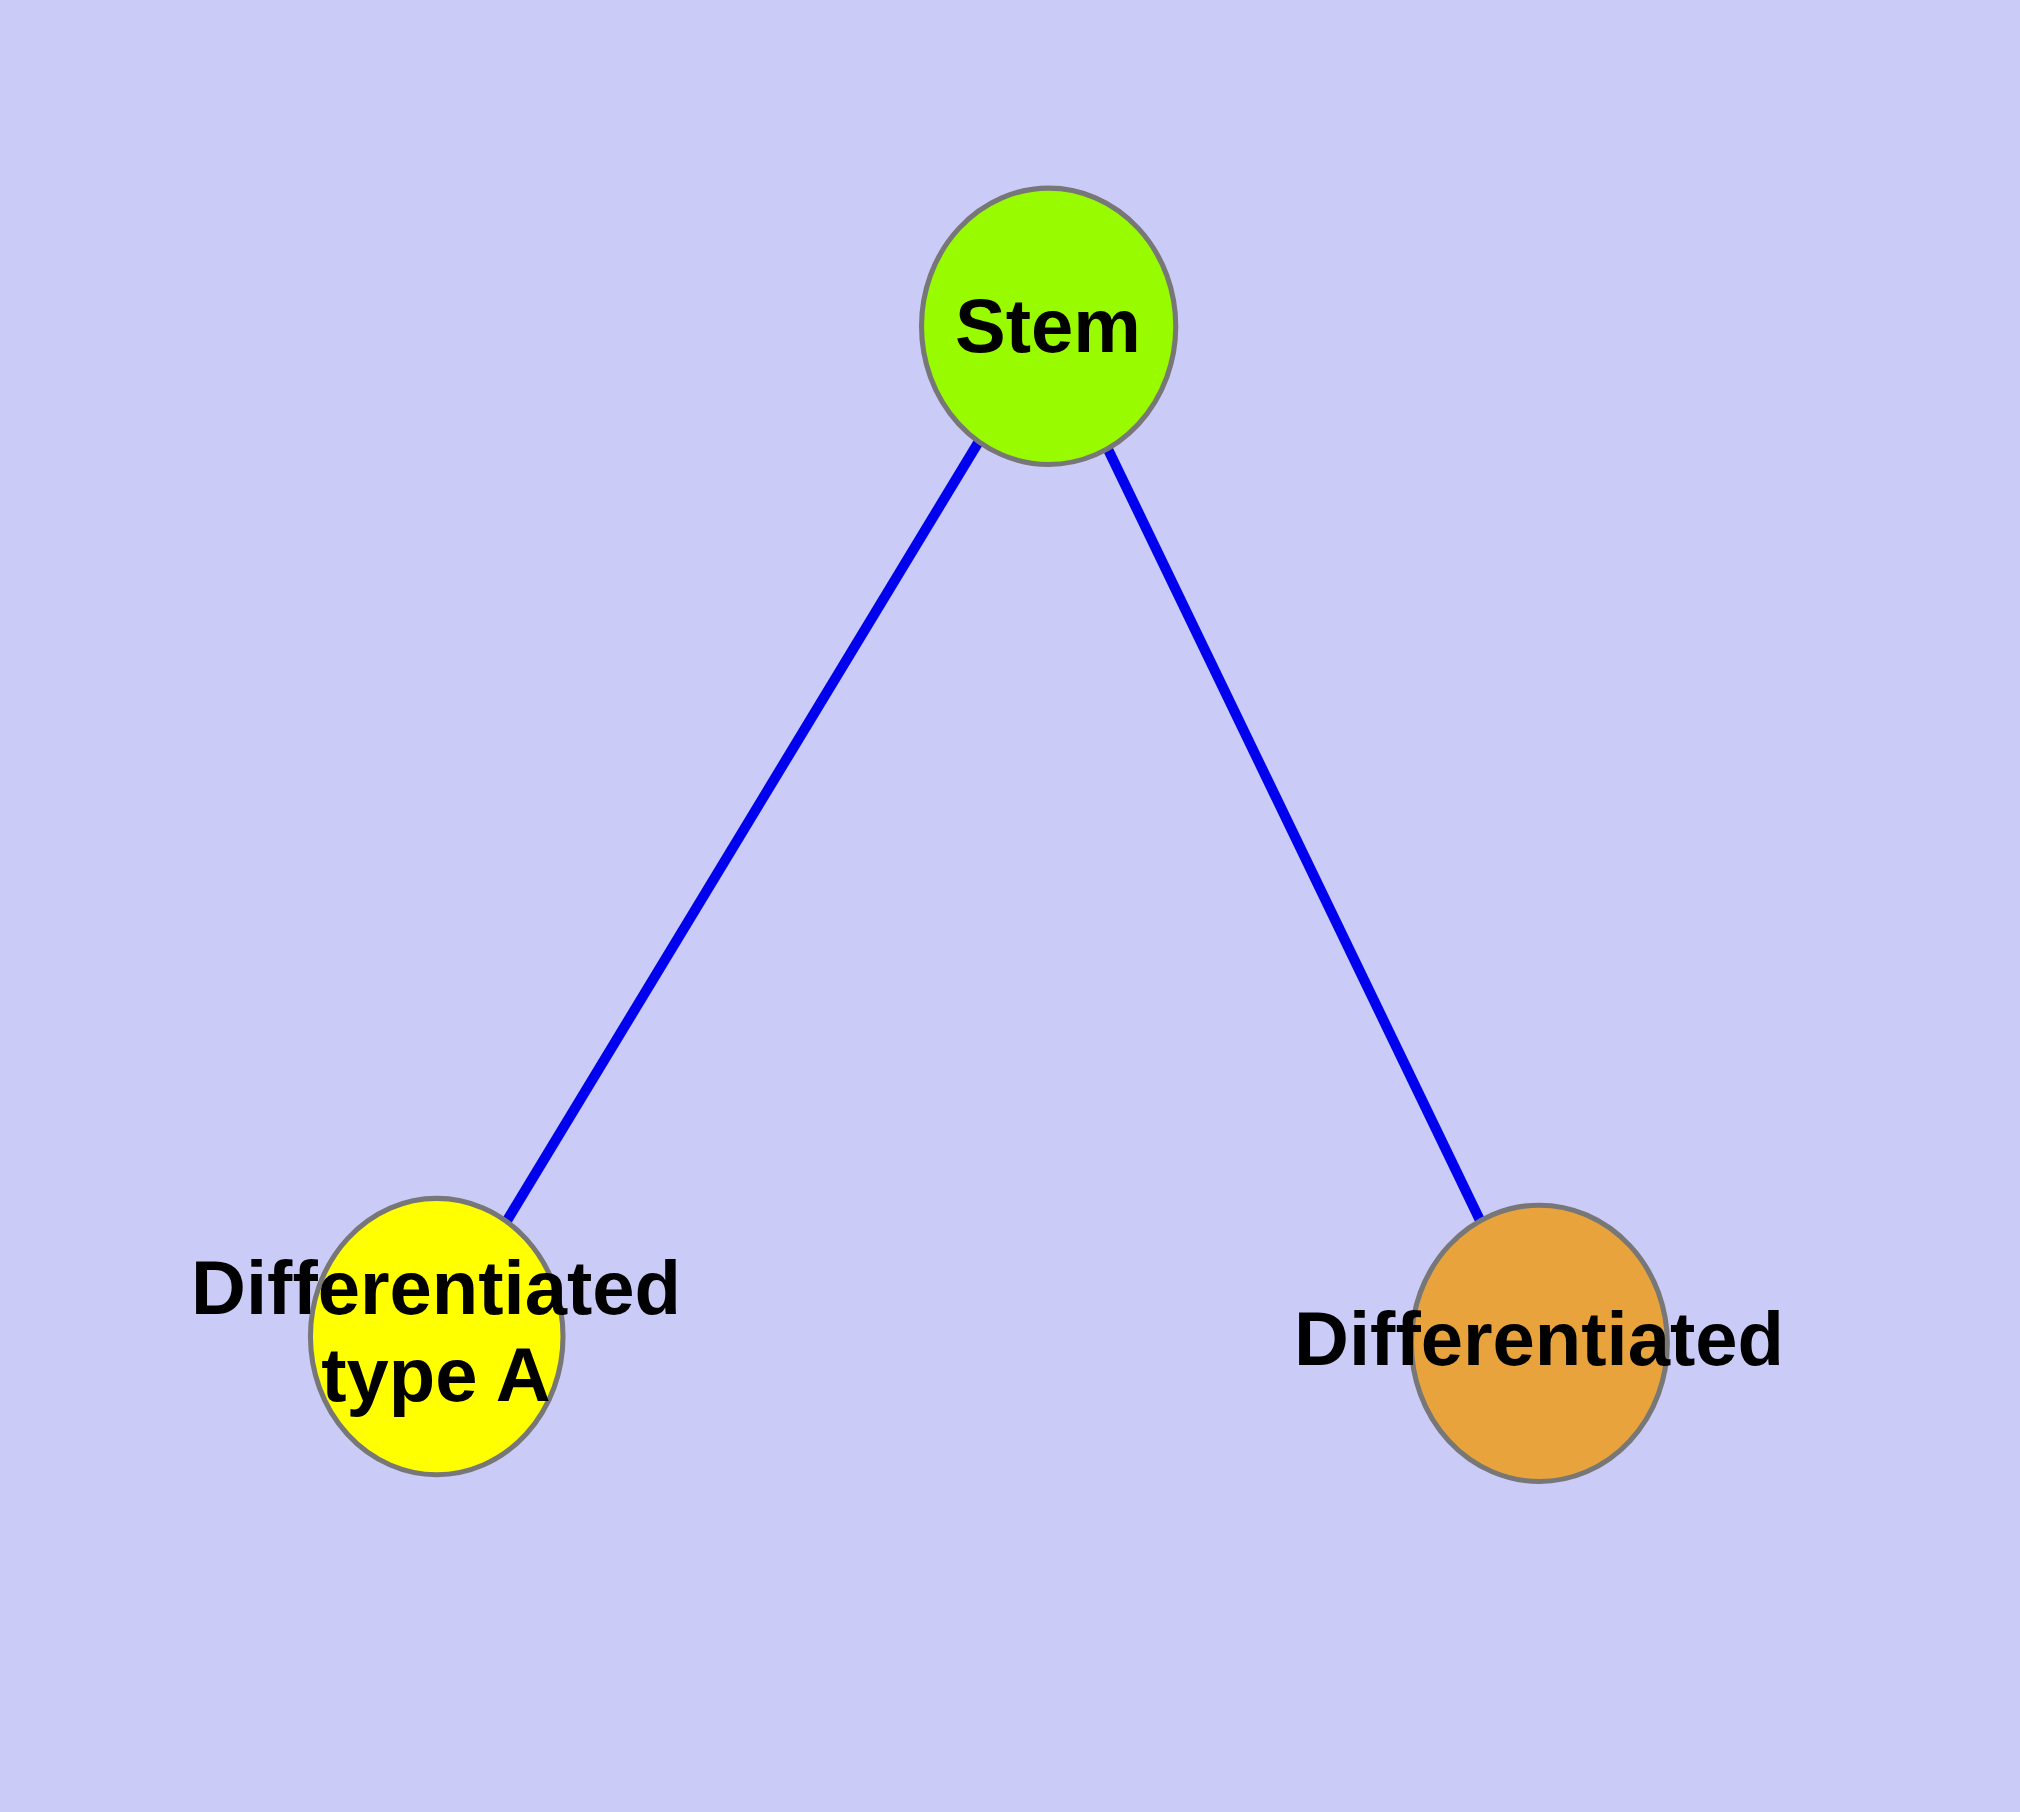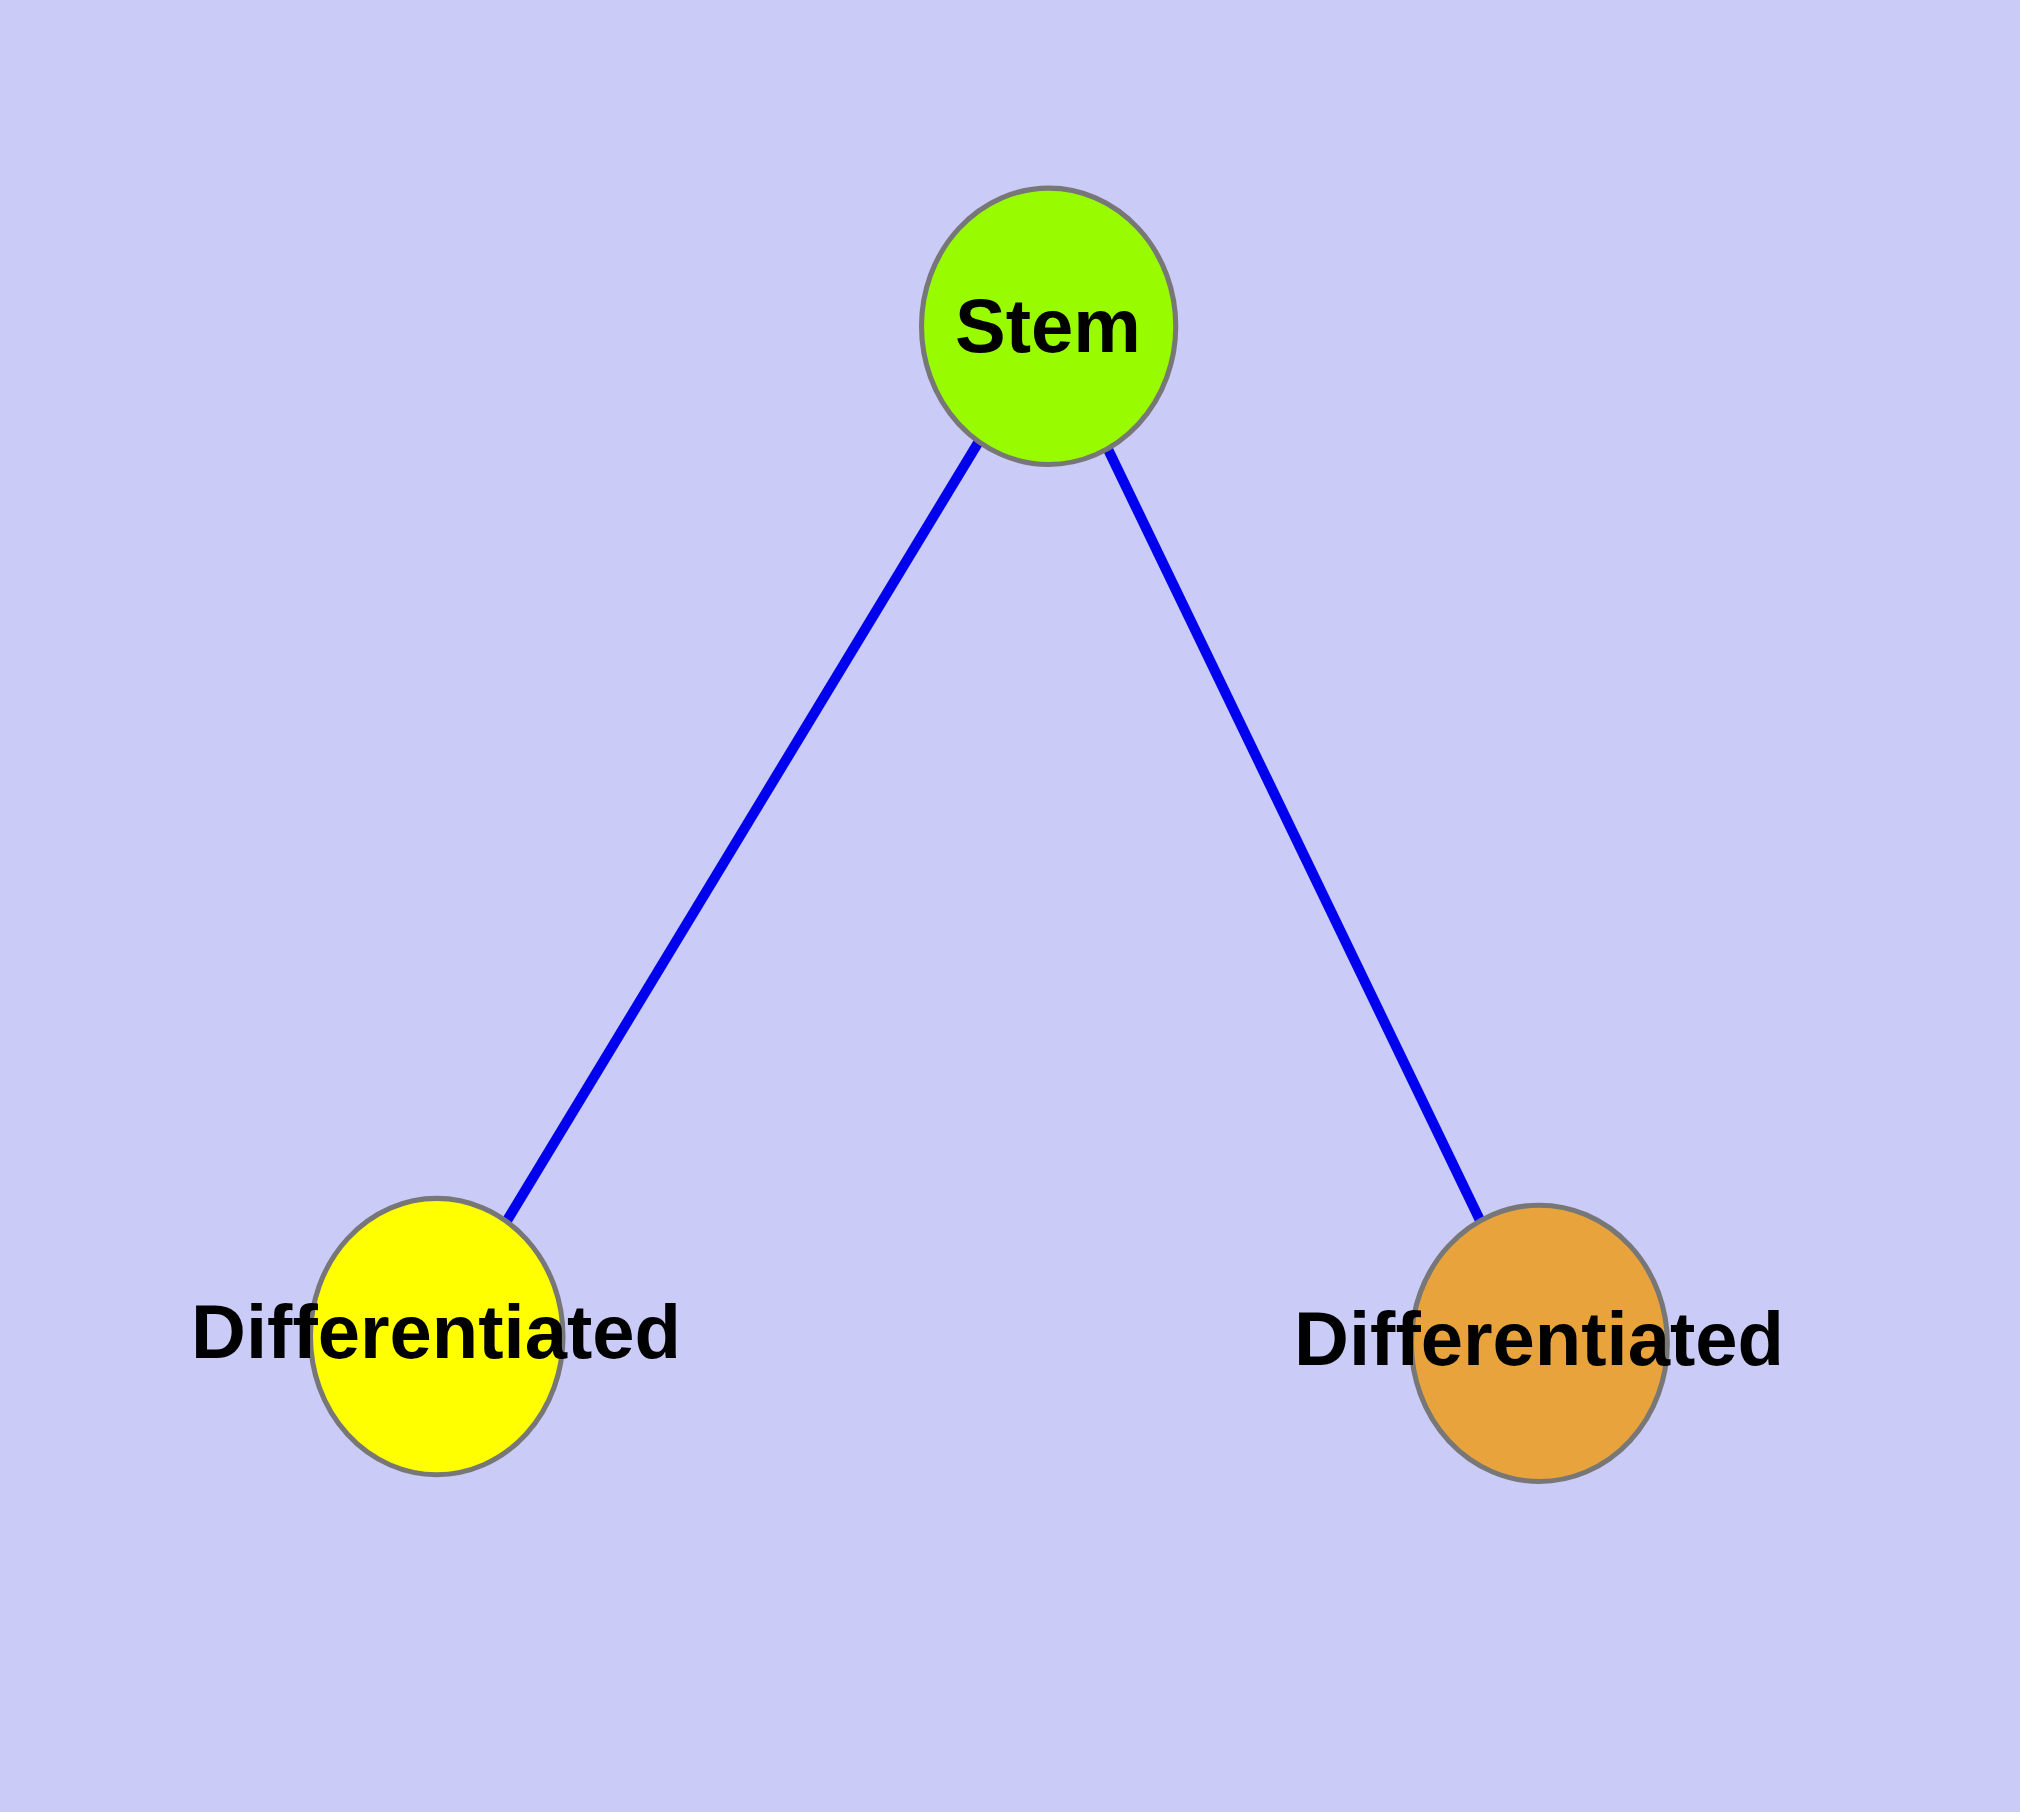--- a/index.html
+++ b/index.html
@@ -63,20 +63,21 @@
 
     <ellipse cx="1816" cy="1585" rx="151" ry="163" stroke-width="6" stroke="#777777" fill="#E8A33D"></ellipse>
   </svg>
 
   <div id="label-stem" class="node-label">
     <span class="line">Stem</span>
   </div>
 
   <div id="label-diff-a" class="node-label">
     <span class="line">Differentiated</span>
+    <span class="line">type A</span>
   </div>
 
   <div id="label-diff-b" class="node-label">
     <span class="line">Differentiated</span>
   </div>
 
 </div>
 
 
 </body></html>

